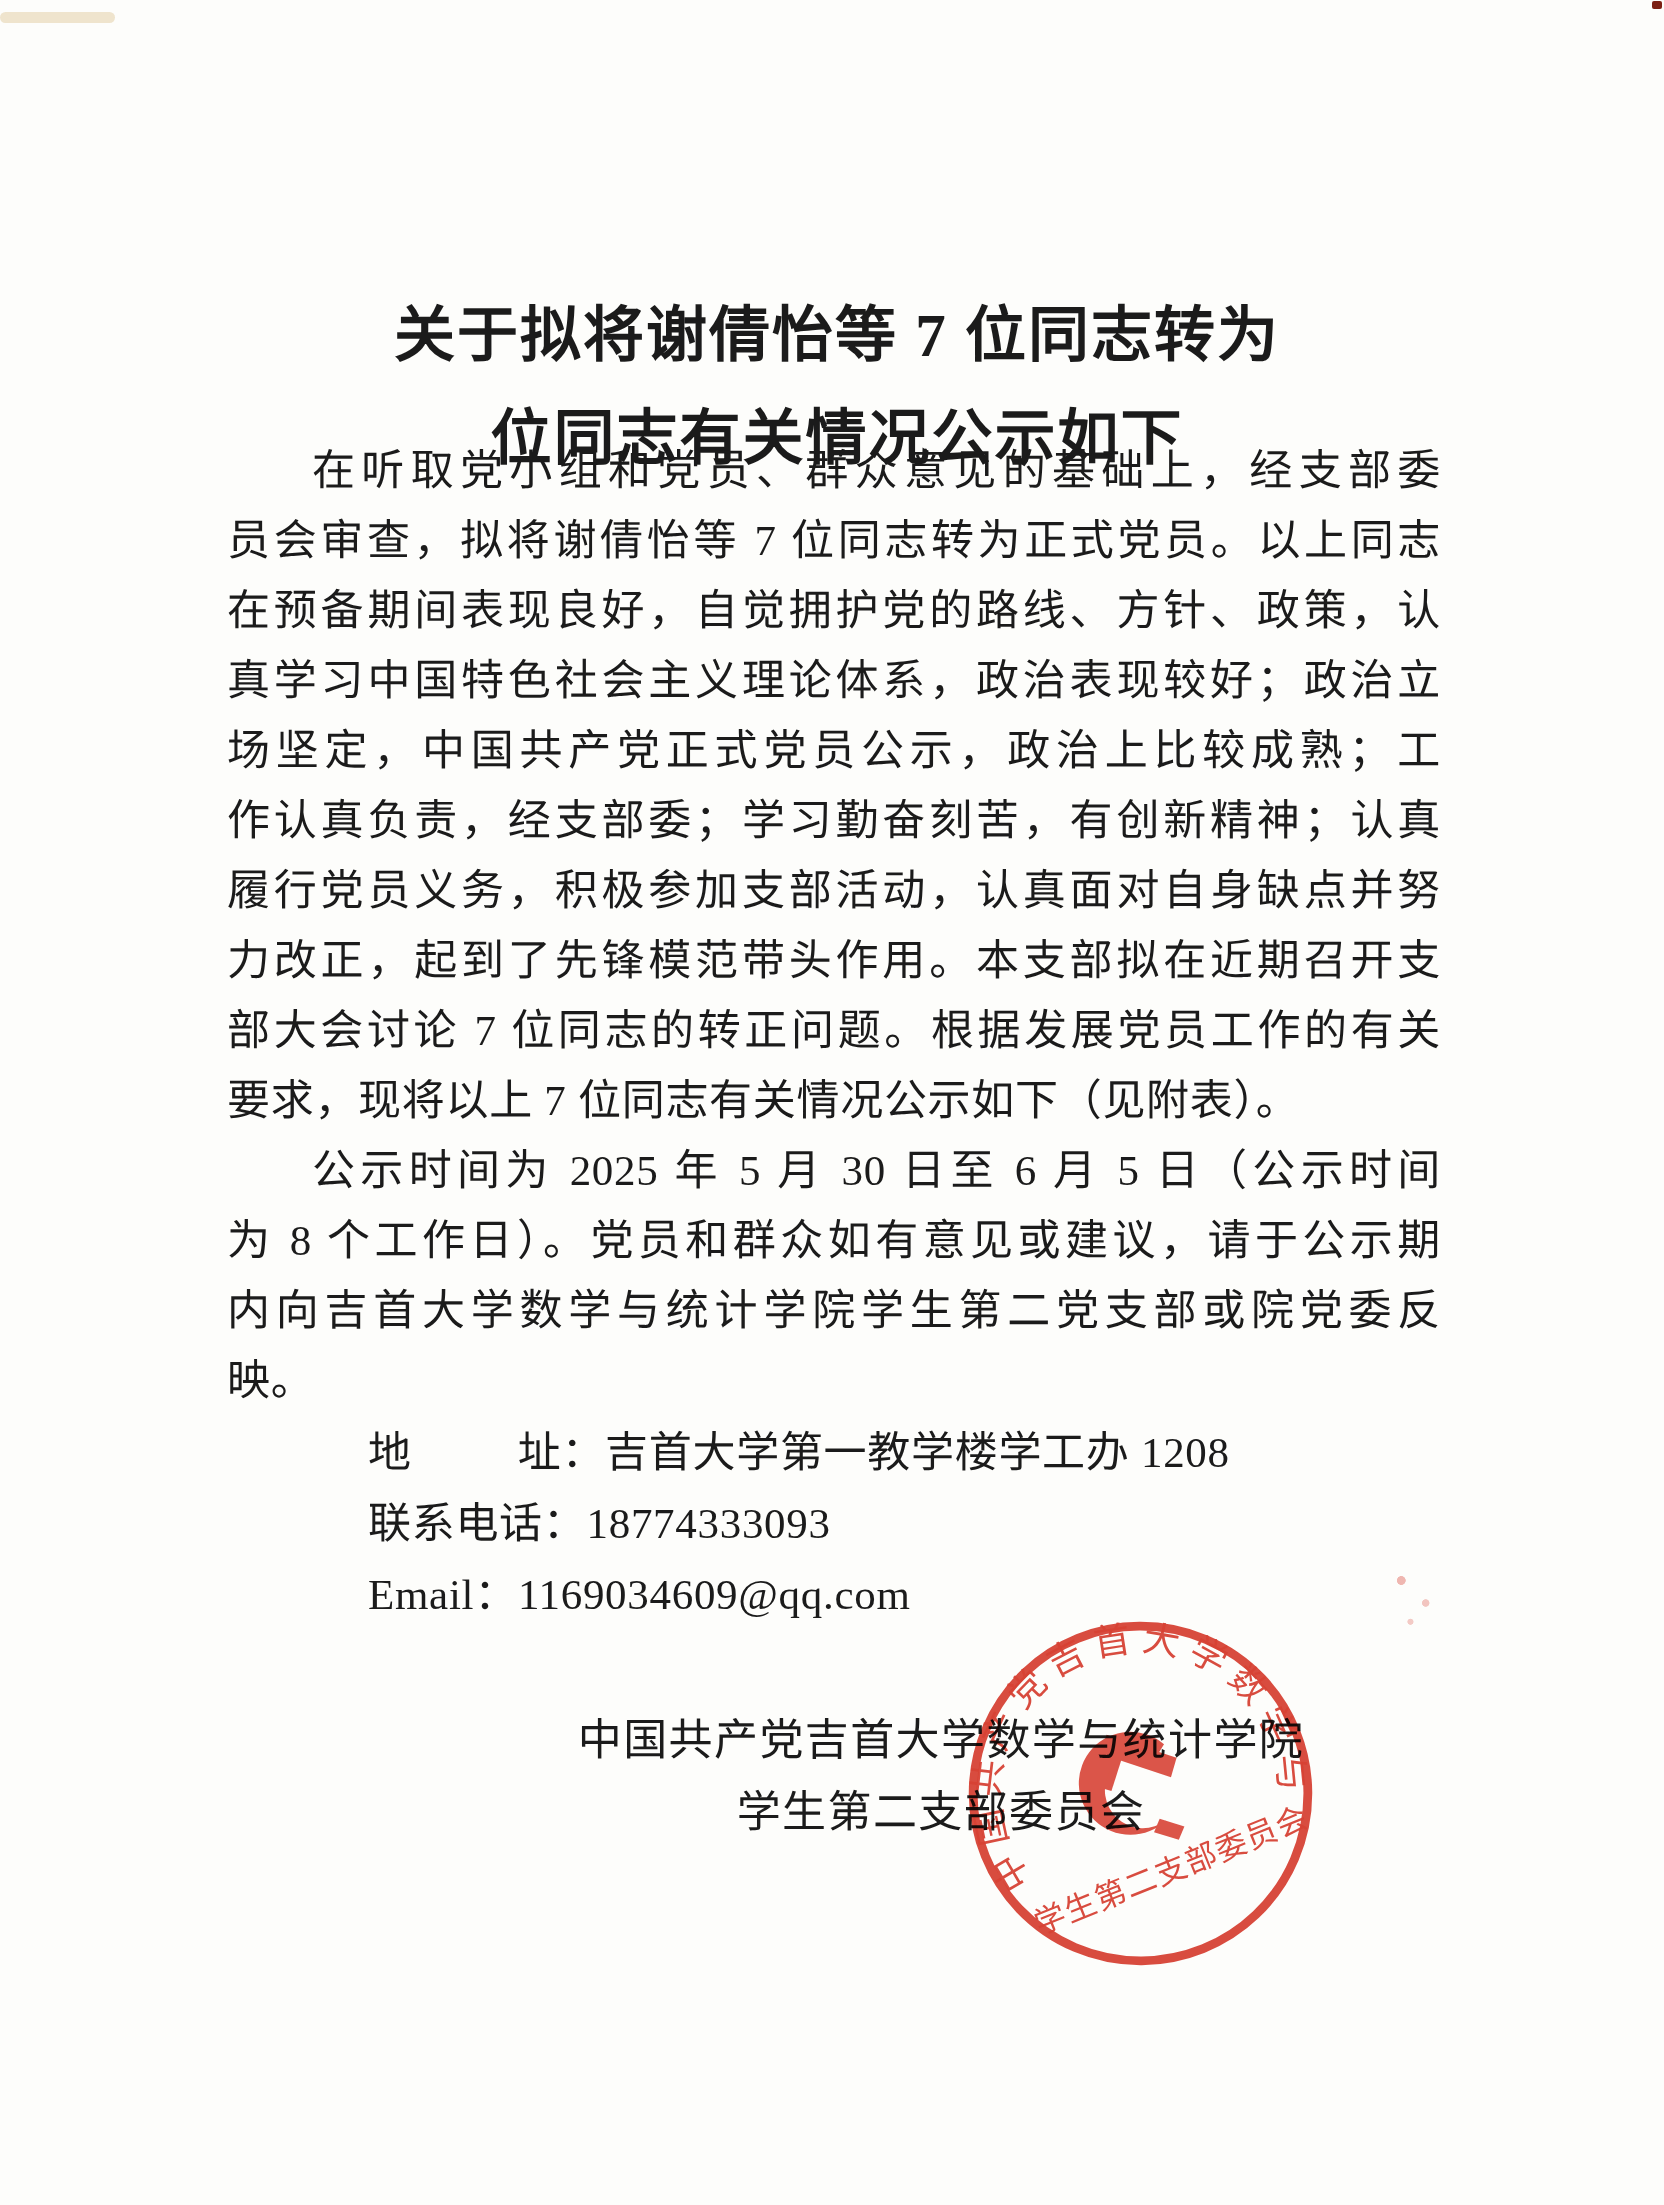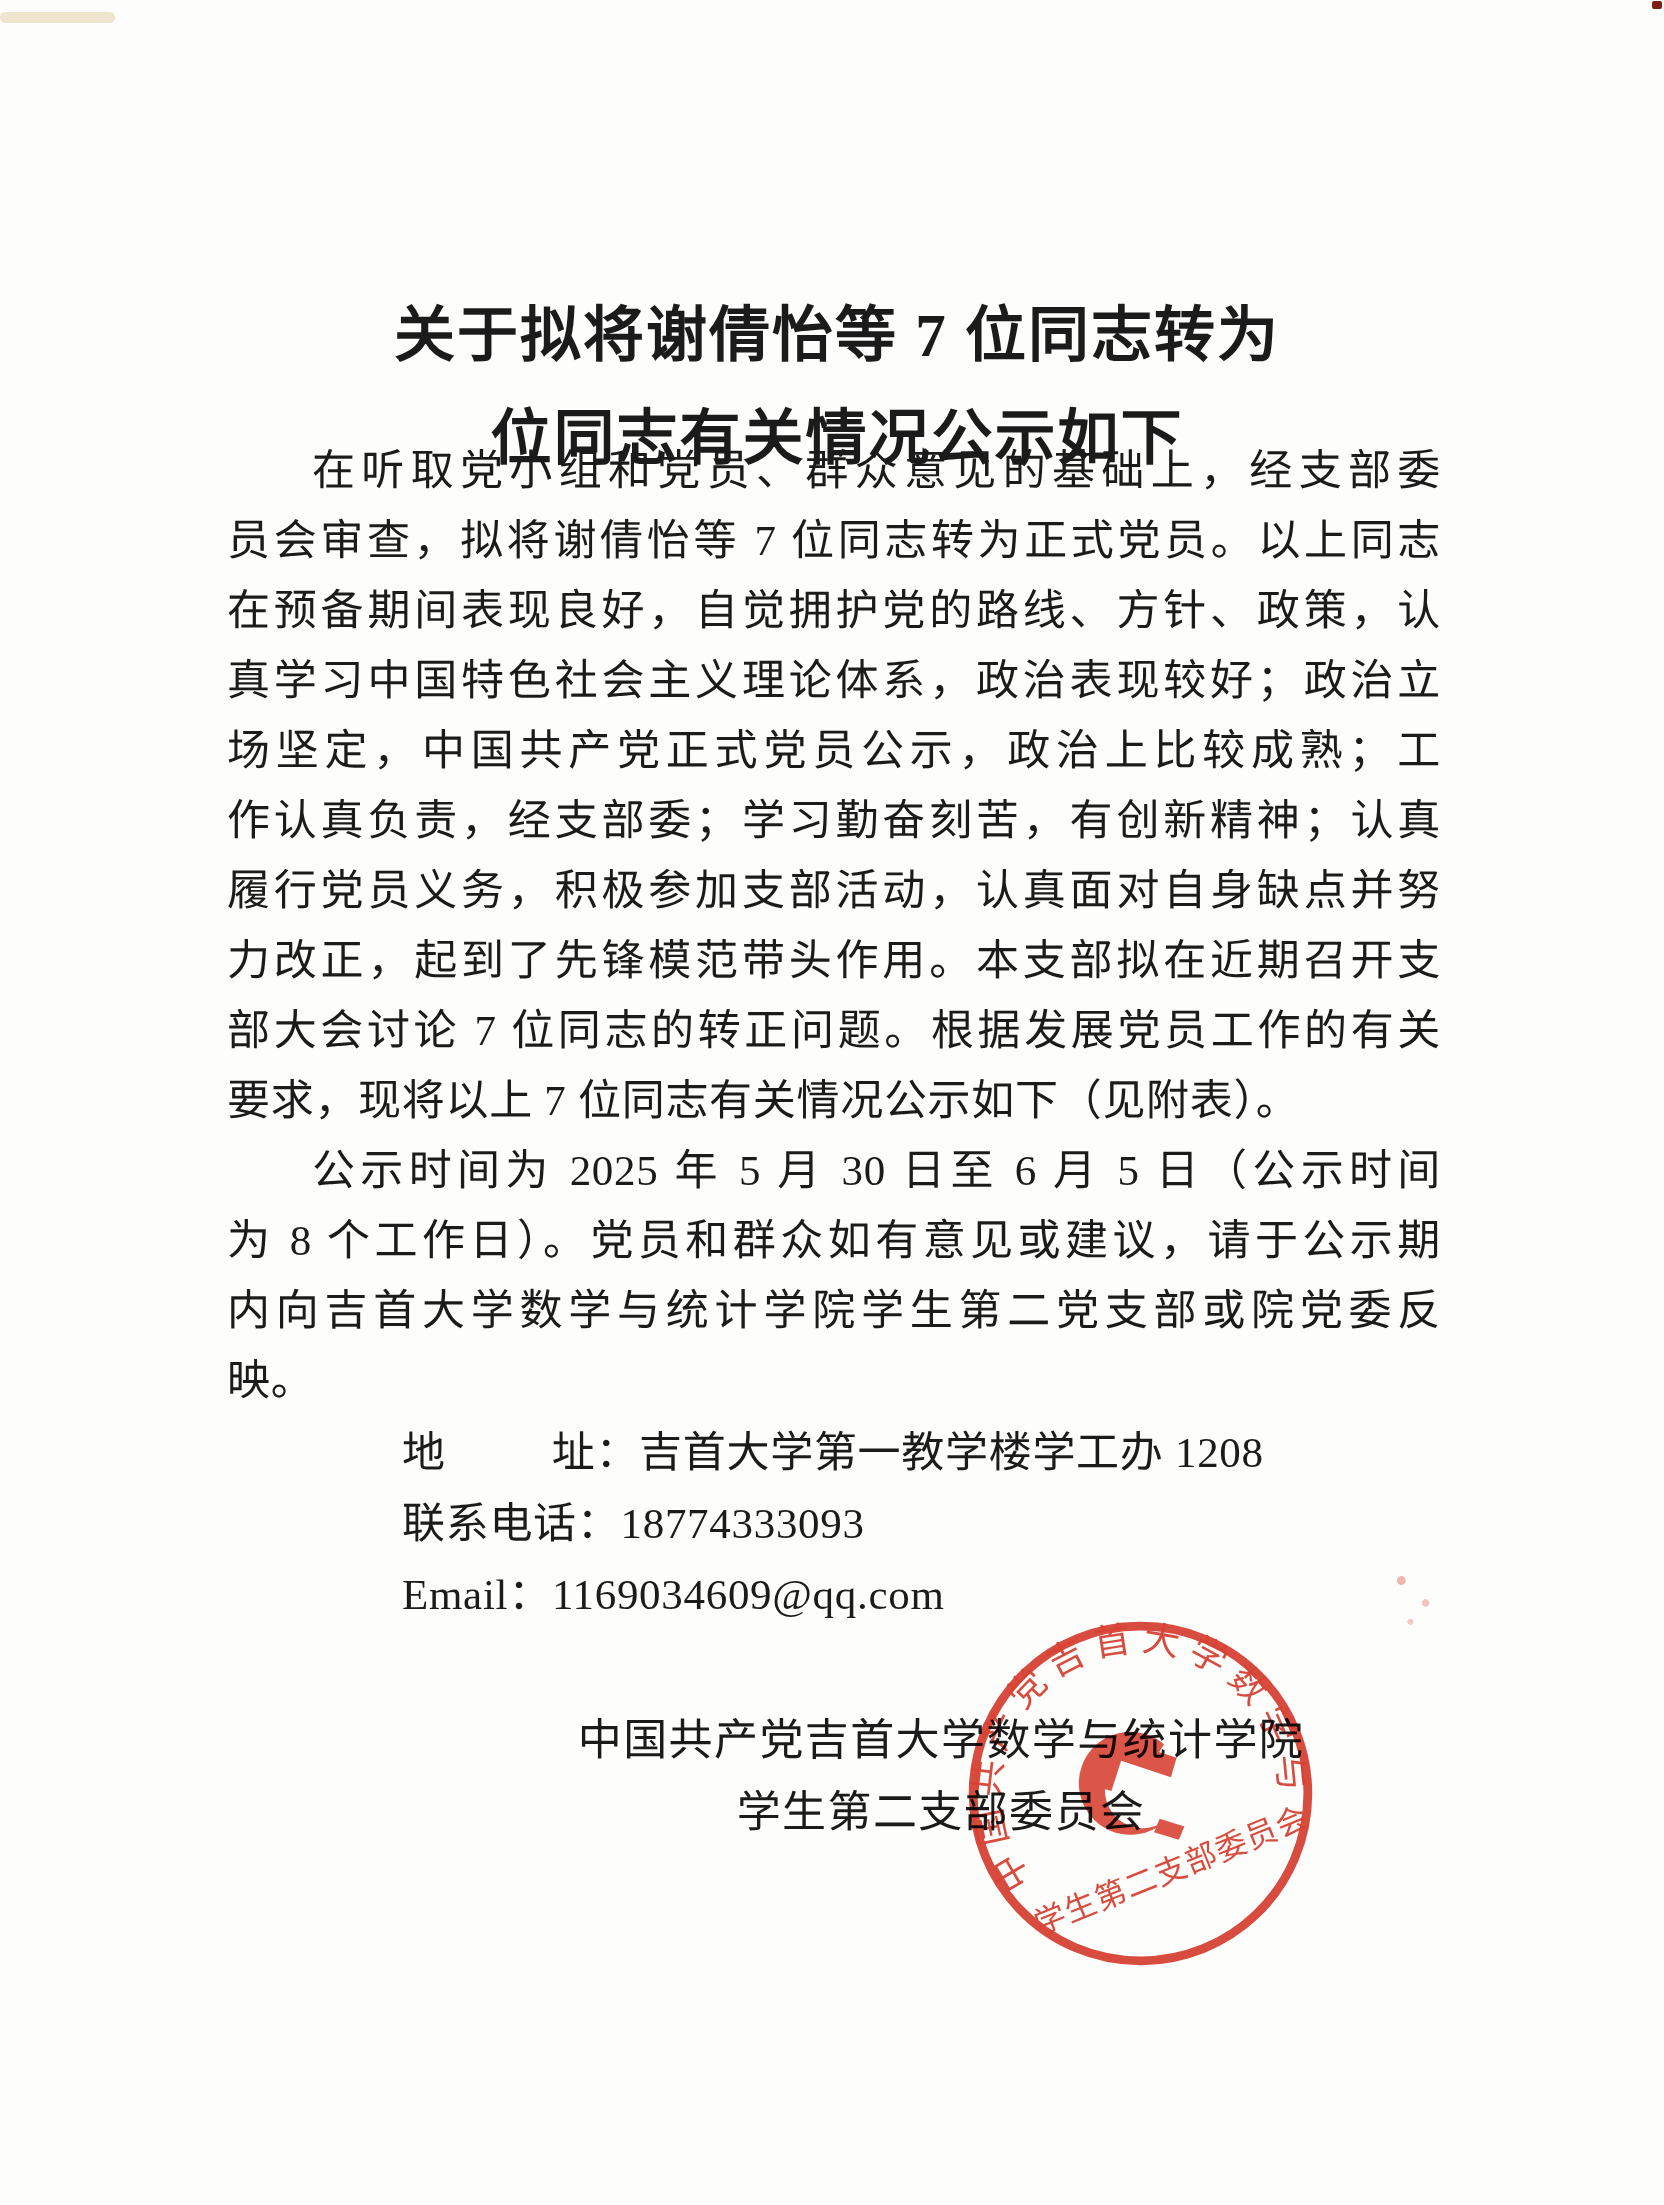--- a/index.html
+++ b/index.html
@@ -32,21 +32,21 @@
     position:absolute;left:227px;top:436px;width:1214px;
     font-size:43px;line-height:70px;
     letter-spacing:0.7px;
   }
   .jline{text-align:justify;text-align-last:justify;}
   .jline.ind{padding-left:85px;}
   .jline.lastline{text-align-last:left;}
 
   .contact{
     position:absolute;left:368px;top:1417px;
-    font-size:43px;line-height:71px;letter-spacing:0.7px;margin-left:34px;
+    font-size:43px;line-height:71px;letter-spacing:0.7px;
   }
   .addr-gap{display:inline-block;width:106px;}
 
   .signature{
     position:absolute;left:433px;top:1705px;width:1016px;
     text-align:center;
     font-size:44px;line-height:72px;letter-spacing:1.4px;
   }
   .sig-date{position:relative;left:39px;}
 

